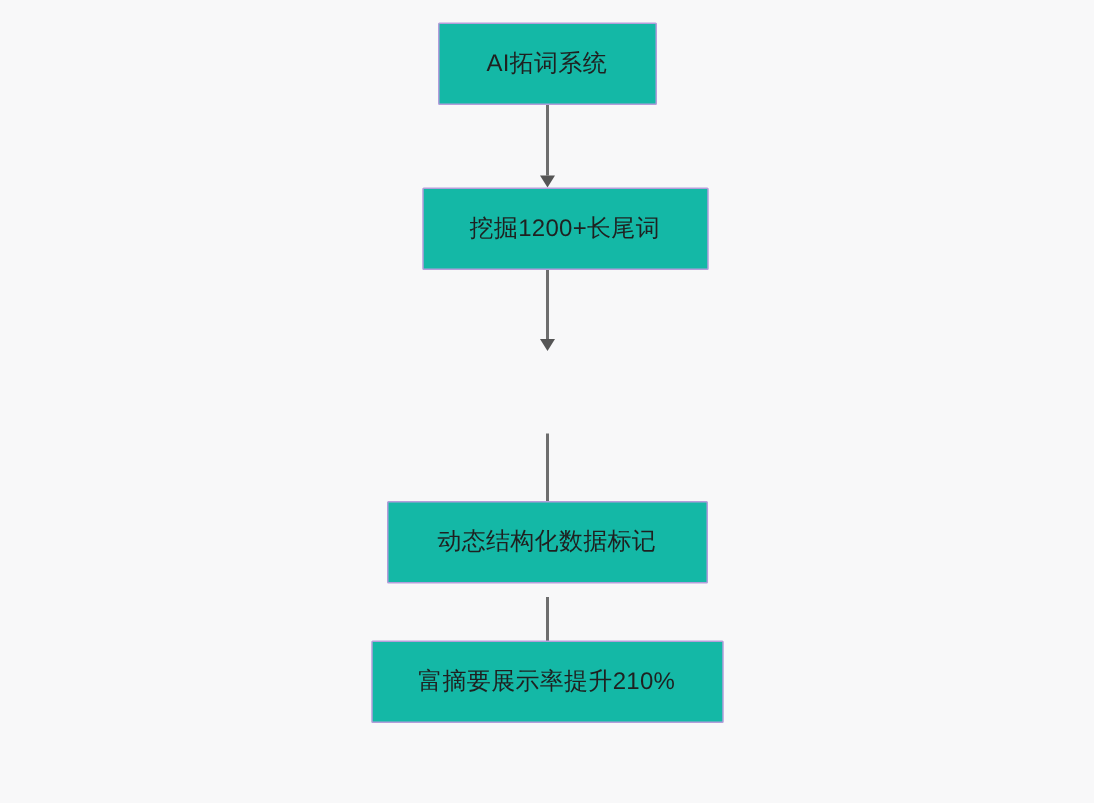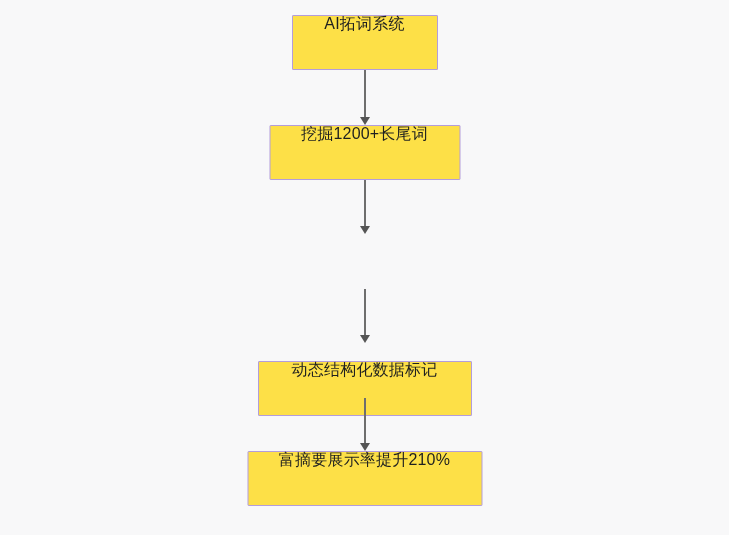--- a/index.html
+++ b/index.html
@@ -16,24 +16,25 @@
 
   #flowchart {
     position: relative;
     width: 729px;
     height: 535px;
   }
 
   .node {
     position: absolute;
     box-sizing: border-box;
-    background: #fde047;
+    background: #14b8a6;
     border: 1.3px solid #b39ddb;
     border-radius: 1px;
     display: flex;
+    align-items: center;
     justify-content: center;
     left: 50%;
     transform: translateX(-50%);
   }
 
   
   #flowchart { padding-left: 13px; box-sizing: border-box; }
 
   .node-label {
     font-size: 16px;
@@ -76,41 +77,41 @@
 
   <div class="node" style="top:15px; width:146px; height:55px;">
     <span class="node-label">AI拓词系统</span>
   </div>
 
   <div class="connector" style="top:70px; height:55px;">
     <div class="stem" style="height:47px;"></div>
     <div class="head"></div>
   </div>
 
-  <div class="node" style="top:125px; width:191px; height:55px;">
+  <div class="node" style="top:125px; width:191px; height:55px;margin-left:12px;">
     <span class="node-label">挖掘1200+长尾词</span>
   </div>
 
   <div class="connector" style="top:180px; height:54px;">
     <div class="stem" style="height:46px;"></div>
     <div class="head"></div>
   </div>
 
 
   <div class="connector" style="top:289px; height:54px;">
     <div class="stem" style="height:46px;"></div>
     <div class="head"></div>
   </div>
 
-  <div class="node" style="top:361px; width:214px; height:55px;">
+  <div class="node" style="top:334px; width:214px; height:55px;">
     <span class="node-label">动态结构化数据标记</span>
   </div>
 
   <div class="connector" style="top:398px; height:53px;">
     <div class="stem" style="height:45px;"></div>
     <div class="head"></div>
   </div>
 
-  <div class="node" style="top:451px; width:235px; height:55px;">
+  <div class="node" style="top:427px; width:235px; height:55px;">
     <span class="node-label">富摘要展示率提升210%</span>
   </div>
 
 </div>
 
 </body></html>

